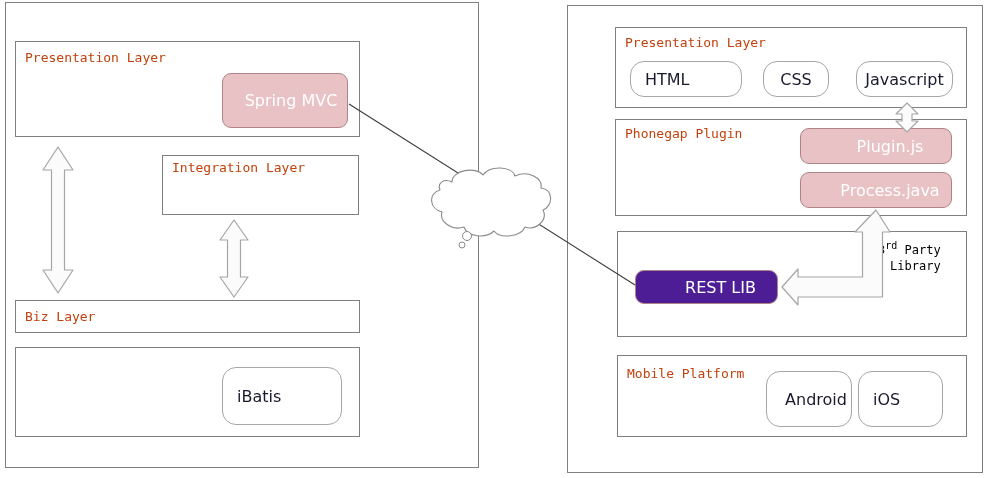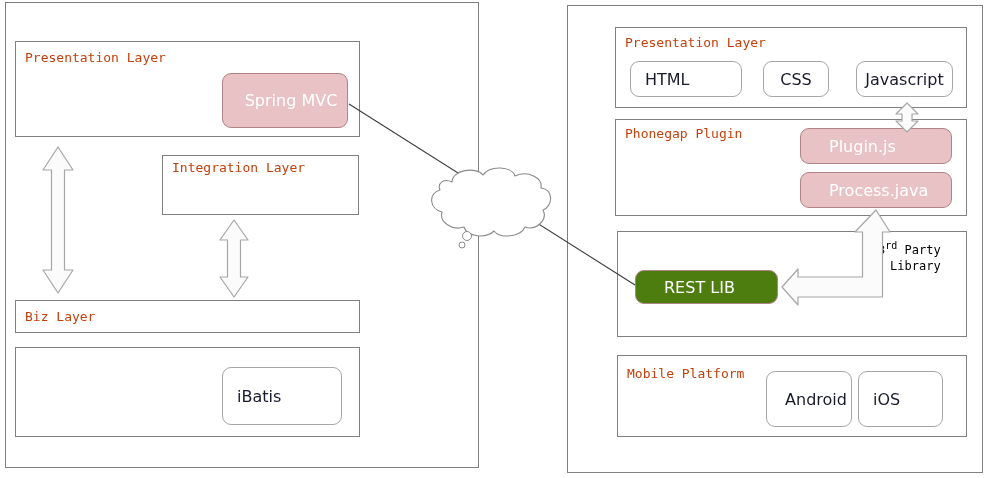--- a/index.html
+++ b/index.html
@@ -40,40 +40,41 @@
   .diagram-title {
     position: absolute;
     font-family: "DejaVu Sans", "Liberation Sans", sans-serif;
     font-size: 14px;
     color: #000000;
     white-space: nowrap;
   }
   
   .chip {
     border: 1px solid #a6a6a6;
-    border-radius: 9px;
+    border-radius: 14px;
     background: #ffffff;
     display: flex;
     align-items: center;
     justify-content: center;
     font-family: "DejaVu Sans", "Liberation Sans", sans-serif;
     font-size: 16px;
     color: #1a1a2e;
   }
   .chip.left-text { justify-content: flex-start; padding-left: 14px; }
   
   .pink {
     border: 1px solid #b08486;
     border-radius: 9px;
     display: flex;
     align-items: center;
     font-family: "DejaVu Sans", "Liberation Sans", sans-serif;
     font-size: 16px;
     color: #ffffff;
     padding-left: 28px;
+    justify-content: center;
   }
   .pink.center { justify-content: center; padding-left: 12px; }
   .third-party-label {
     position: absolute;
     font-family: "DejaVu Sans Mono", "Liberation Mono", monospace;
     font-size: 12px;
     color: #000000;
     line-height: 16px;
     text-align: right;
     white-space: nowrap;
@@ -147,21 +148,21 @@
   <div class="abs pink" style="left:800px; top:172px; width:152px; height:36px; background:#e8c2c4;">
     <span>Process.java</span>
   </div>
 
   <div class="abs layer-box" style="left:617px; top:231px; width:350px; height:106px;"></div>
   <div class="third-party-label" style="left:878px; top:238px;">
     <span>3</span><sup>rd</sup><span> Party</span><br>
     <span>Library</span>
   </div>
 
-  <div class="abs pink" style="left:635px; top:270px; width:143px; height:34px; background:#4d7c0f;">
+  <div class="abs pink" style="left:635px; top:270px; width:143px; height:34px; background:#4c1d95;">
     <span>REST LIB</span>
   </div>
 
   <div class="abs layer-box" style="left:617px; top:355px; width:350px; height:82px;"></div>
   <div class="layer-label" style="left:627px; top:366px;">Mobile Platform</div>
 
   <div class="abs chip" style="left:766px; top:371px; width:86px; height:56px;padding-left:14px;">
     <span>Android</span>
   </div>
   <div class="abs chip left-text" style="left:858px; top:371px; width:85px; height:56px;">

